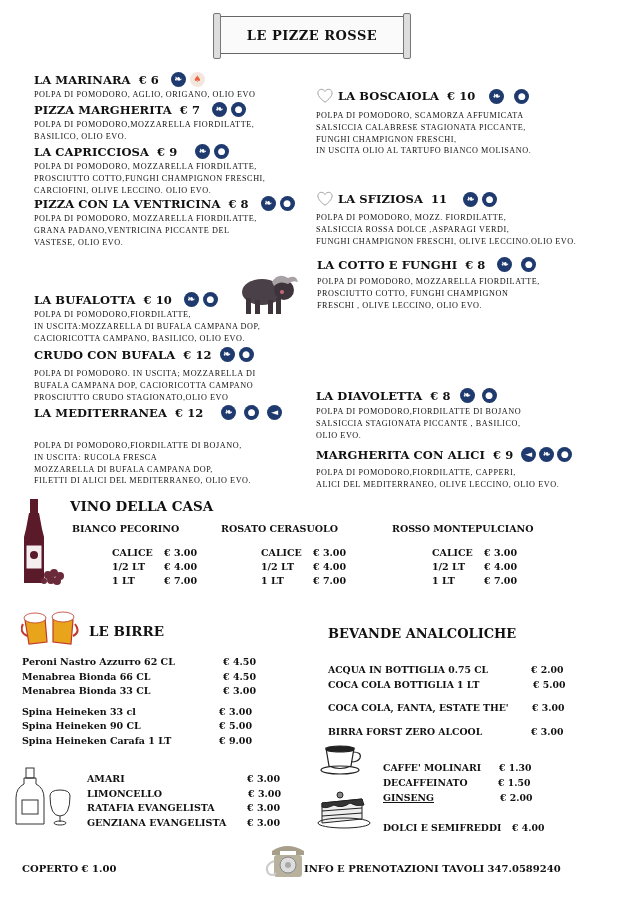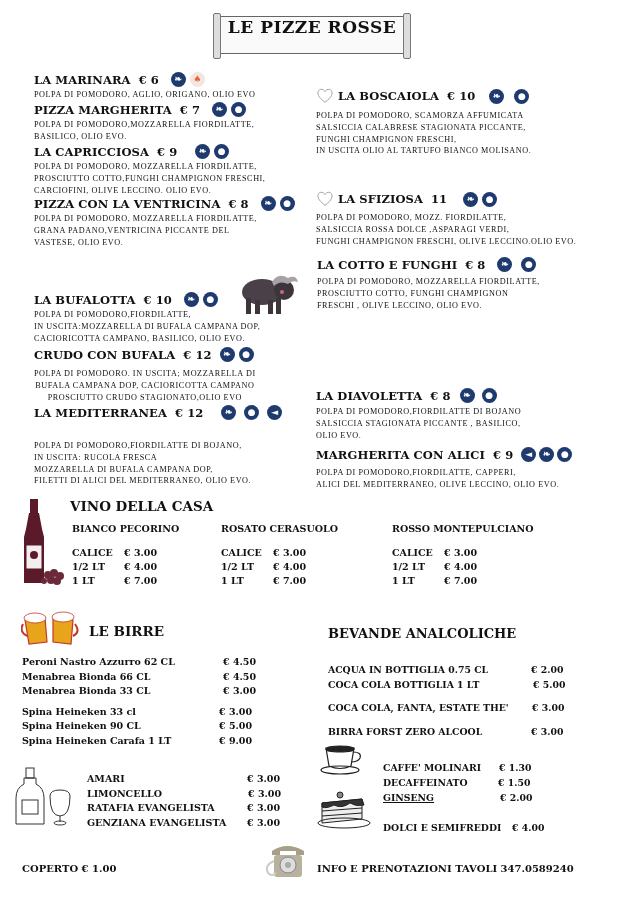--- a/index.html
+++ b/index.html
@@ -2,43 +2,43 @@
 <html><head>
 <meta charset="utf-8">
 <style>
   * { box-sizing: border-box; margin: 0; padding: 0; }
   html, body { width: 640px; height: 905px; background: #ffffff; overflow: hidden; }
   body { position: relative; font-family: "DejaVu Serif", serif; color: #111; }
   .abs { position: absolute; }
   .title-banner {
     left: 218px; top: 16px; width: 188px; height: 38px;
     border: 1.5px solid #666; background: #fafafa;
-    display: flex; align-items: flex-start; justify-content: center;
-    font-family: "DejaVu Serif", serif; font-weight: bold; font-size: 17px; letter-spacing: 0.5px;
+    display: flex; align-items: center; justify-content: center;
+    font-family: "DejaVu Serif", serif; font-weight: bold; font-size: 13px; letter-spacing: 0.5px;
   }
   .title-banner::before, .title-banner::after {
     content: ""; position: absolute; top: -4px; width: 6px; height: 44px;
     border: 1.5px solid #777; background: #ddd; border-radius: 2px;
   }
   .title-banner::before { left: -6px; }
   .title-banner::after { right: -6px; }
 
   .pname { font-family: "DejaVu Serif", serif; font-weight: bold; font-size: 11.5px; letter-spacing: 0.1px; display: flex; align-items: center; white-space: nowrap; }
   .pname .price { margin-left: 8px; }
   .icons { display: inline-flex; gap: 4px; margin-left: 12px; }
   .ic { width: 15px; height: 15px; border-radius: 50%; background: #1e3a6e; display: inline-flex; align-items: center; justify-content: center; color: #fff; font-size: 9px; line-height: 1; }
   .ic.pepper { background: #f3e6df; color: #e8653a; }
   .pdesc { font-family: "Liberation Serif", serif; font-size: 8.2px; letter-spacing: 0.55px; line-height: 11.8px; margin-top: 2px; text-transform: uppercase; white-space: nowrap; }
 
   .heart { width: 18px; height: 18px; margin-right: 4px; }
 
   .sec-title { font-family: "DejaVu Serif", serif; font-weight: bold; font-size: 13.5px; }
   .wine-col { font-family: "DejaVu Serif", serif; font-weight: bold; font-size: 9.5px; }
   .wine-col .hd { margin-bottom: 12px; font-size: 9.5px; }
-  .wine-row { display: flex; line-height: 14px; }
+  .wine-row { display: flex; line-height: 14px; margin-left: 40px; }
   .wine-row .k { width: 52px; }
 
   .list-row { display: flex; font-family: "DejaVu Serif", serif; font-weight: bold; font-size: 9.5px; line-height: 14.5px; white-space: nowrap; }
   .list-row .k { flex: none; }
   .list-row .v { position: absolute; }
 
   .bev-row { position: absolute; font-family: "DejaVu Serif", serif; font-weight: bold; font-size: 9.3px; white-space: nowrap; margin-top: 12px; }
   .foot { font-family: "DejaVu Serif", serif; font-weight: bold; font-size: 10px; white-space: nowrap; }
 </style>
 </head>
@@ -131,21 +131,21 @@
         <span class="ic">●</span>
       </span>
     </div>
   <div class="pdesc">
       <div>POLPA DI POMODORO,FIORDILATTE,</div>
       <div>IN USCITA:MOZZARELLA DI BUFALA CAMPANA DOP,</div>
       <div>CACIORICOTTA CAMPANO, BASILICO, OLIO EVO.</div>
     </div>
 </div>
 
-<div class="abs" style="left:34px; top:347px;text-align:center;">
+<div class="abs" style="left:34px; top:347px;">
   <div class="pname">
       <span>CRUDO CON BUFALA</span>
       <span class="price">€ 12</span>
     <span class="icons" style="margin-left:8px">
         <span class="ic">❧</span>
         <span class="ic">●</span>
       </span>
     </div>
   <div class="pdesc" style="margin-top:6px">
       <div>POLPA DI POMODORO. IN USCITA; MOZZARELLA DI</div>
@@ -441,13 +441,13 @@
 <div class="abs foot" style="left:22px; top:863px;">COPERTO € 1.00</div>
 <div class="abs" style="left:262px; top:843px; width:50px; height:36px;">
   <svg width="50" height="36" viewBox="0 0 50 36">
     <path d="M10 8 Q25 -2 42 8 L42 12 L34 12 L34 8 L18 8 L18 12 L10 12 Z" fill="#a79f8a"></path>
     <rect x="12" y="12" width="28" height="22" rx="3" fill="#b8b19e"></rect>
     <circle cx="26" cy="22" r="8" fill="#ddd" stroke="#888"></circle>
     <circle cx="26" cy="22" r="3" fill="#aaa"></circle>
     <path d="M12 18 Q2 22 6 30 Q10 34 14 30" fill="none" stroke="#ccc" stroke-width="2"></path>
   </svg>
 </div>
-<div class="abs foot" style="left:317px; top:863px;text-align:center;">INFO E PRENOTAZIONI TAVOLI 347.0589240</div>
+<div class="abs foot" style="left:304px; top:863px;text-align:center;">INFO E PRENOTAZIONI TAVOLI 347.0589240</div>
 
 </body></html>

